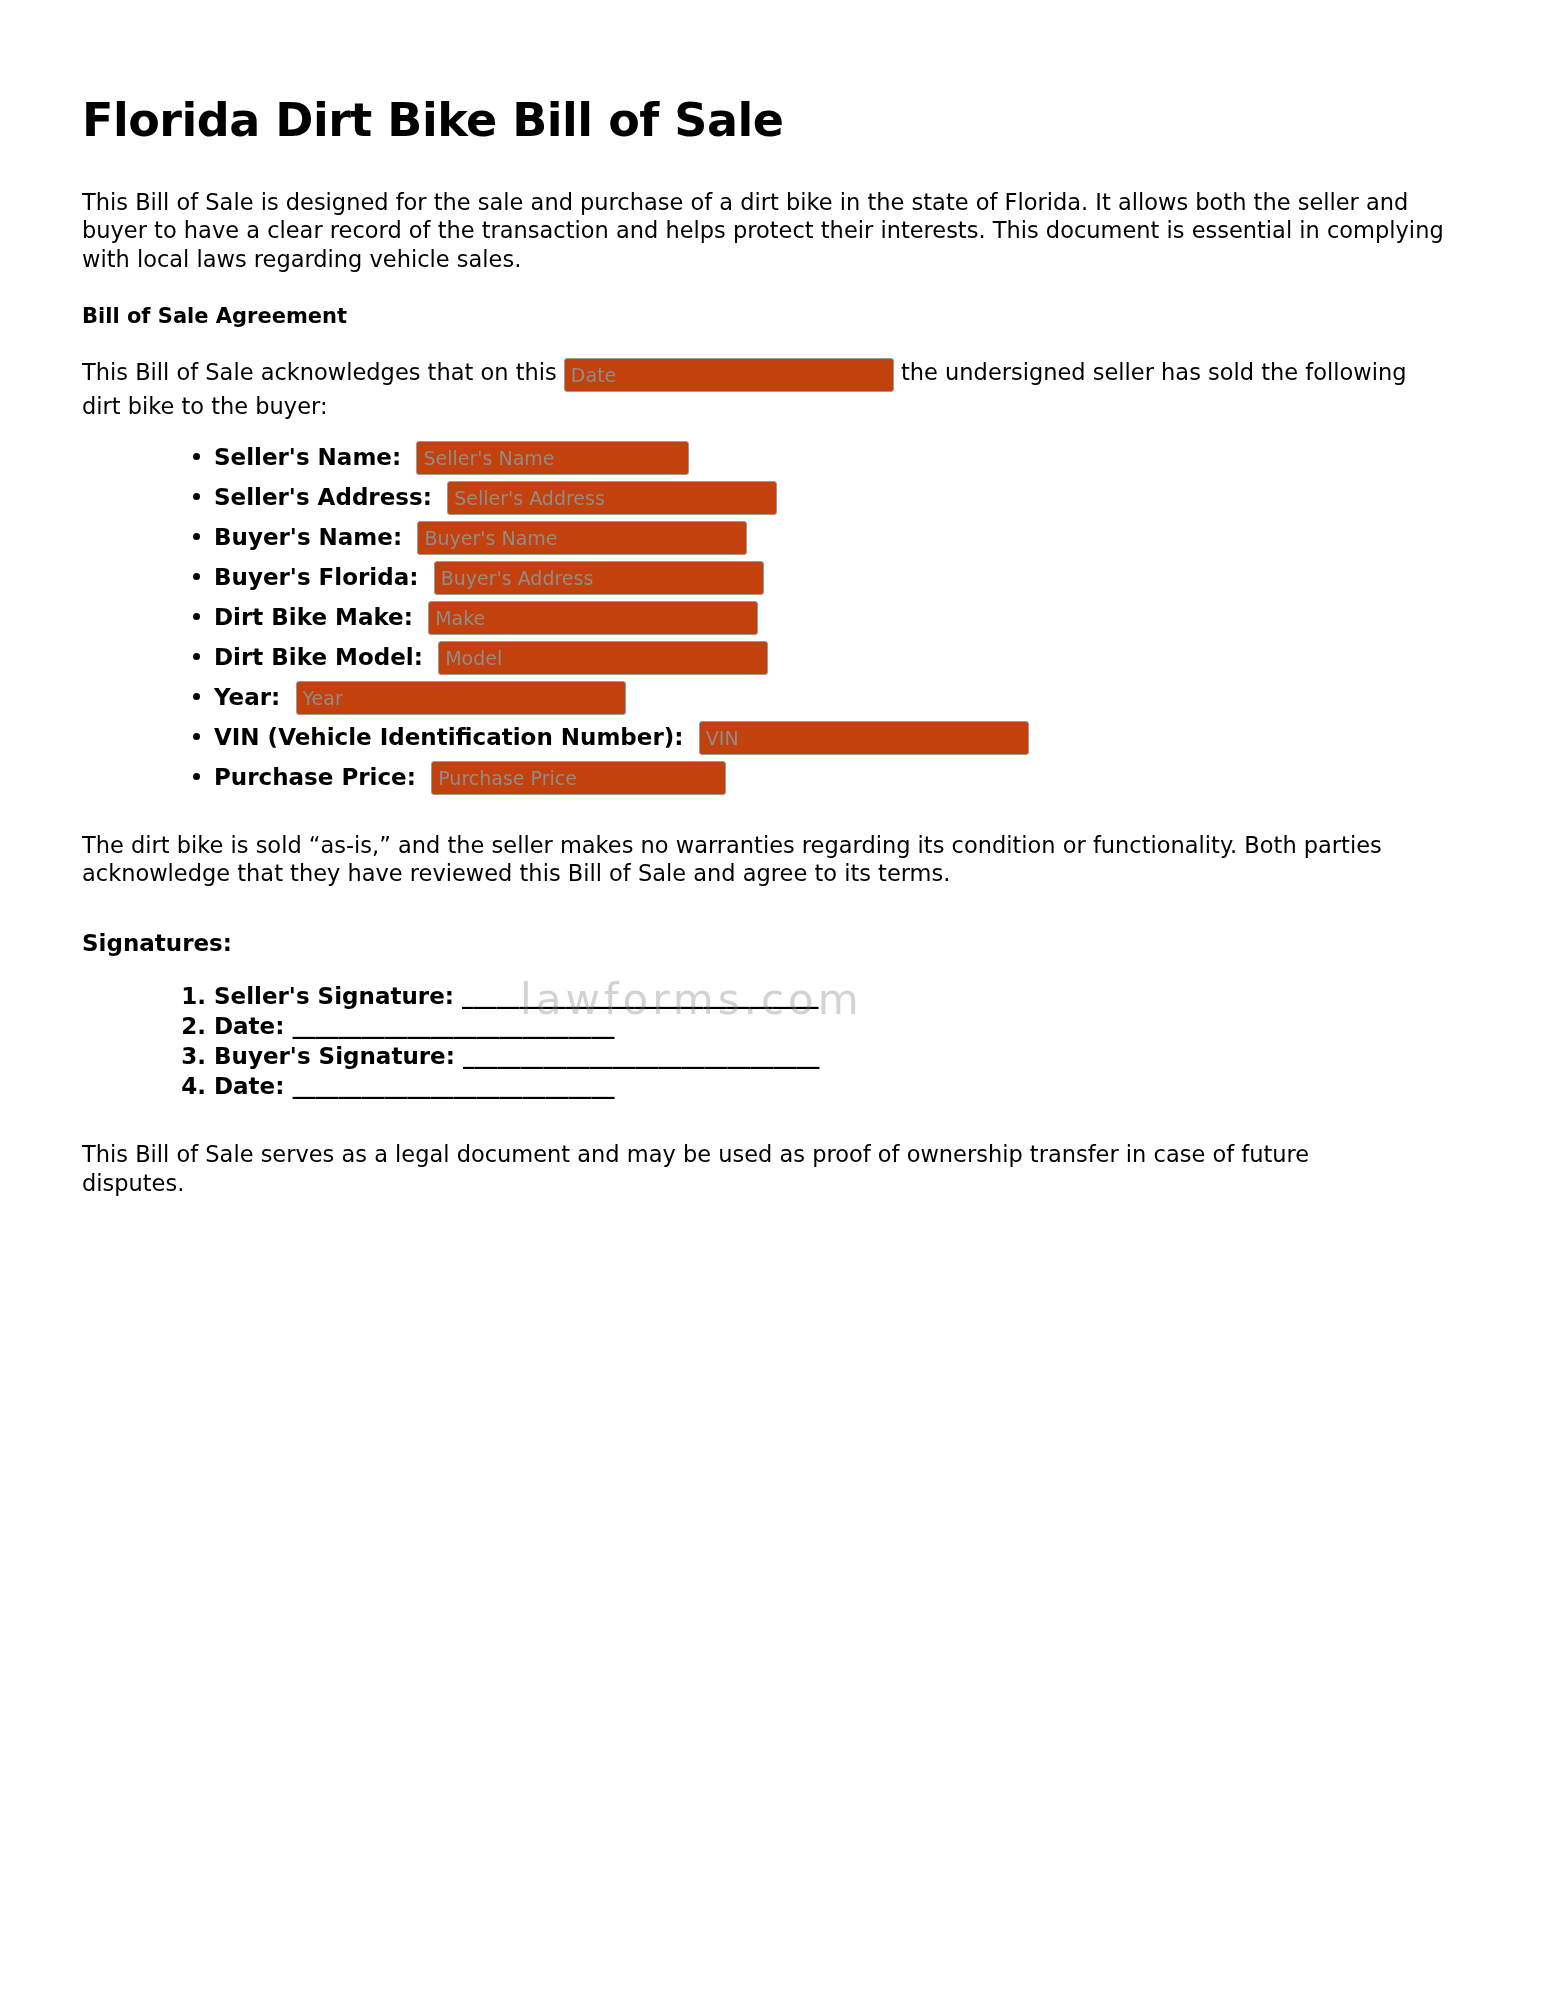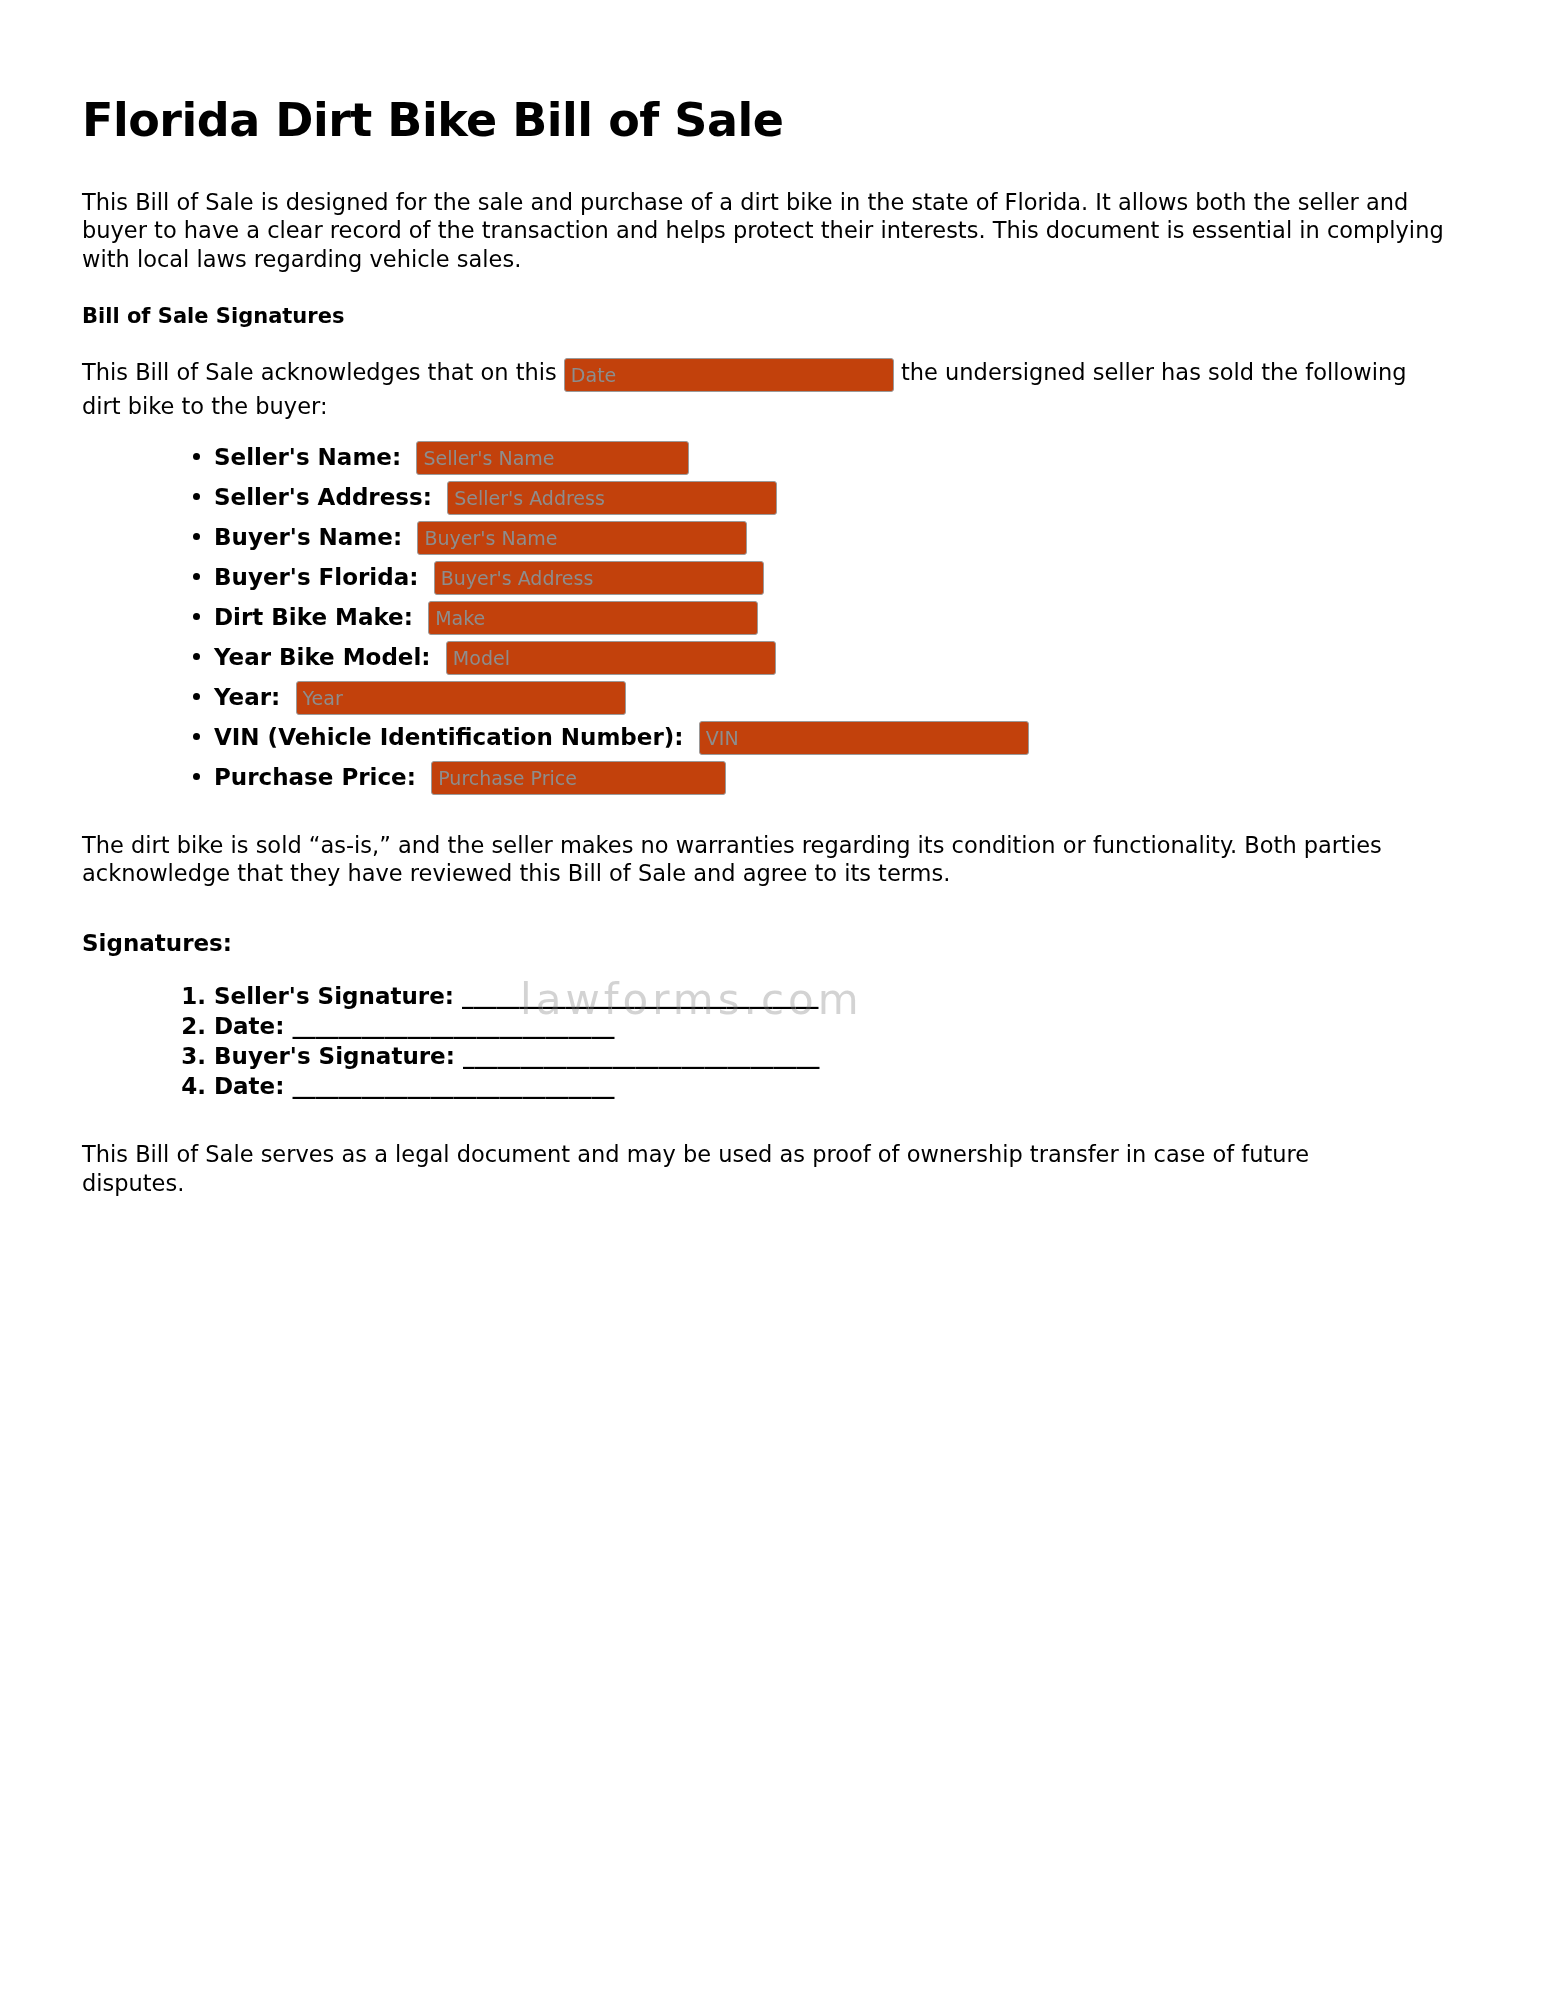--- a/index.html
+++ b/index.html
@@ -132,21 +132,21 @@
 </style>
 </head>
 <body>
 
 <div class="page">
 
   <h1 class="doc-title">Florida Dirt Bike Bill of Sale</h1>
 
   <p class="para">This Bill of Sale is designed for the sale and purchase of a dirt bike in the state of Florida. It allows both the seller and buyer to have a clear record of the transaction and helps protect their interests. This document is essential in complying with local laws regarding vehicle sales.</p>
 
-  <h3 class="sub-head">Bill of Sale Signatures</h3>
+  <h3 class="sub-head">Bill of Sale Agreement</h3>
 
   <p class="inline-para">
     <span>This Bill of Sale acknowledges that on this</span>
     <input class="field f-date" type="text" placeholder="Date" style="">
     <span>the undersigned seller has sold the following dirt bike to the buyer:</span>
   </p>
 
   <ul class="detail-list">
     <li>
       <span class="lbl">Seller's Name:</span>
@@ -162,21 +162,21 @@
     </li>
     <li>
       <span class="lbl">Buyer's Florida:</span>
       <input class="field f-buyer-addr" type="text" placeholder="Buyer's Address" style="">
     </li>
     <li>
       <span class="lbl">Dirt Bike Make:</span>
       <input class="field f-make" type="text" placeholder="Make" style="">
     </li>
     <li>
-      <span class="lbl">Year Bike Model:</span>
+      <span class="lbl">Dirt Bike Model:</span>
       <input class="field f-model" type="text" placeholder="Model" style="">
     </li>
     <li>
       <span class="lbl">Year:</span>
       <input class="field f-year" type="text" placeholder="Year" style="">
     </li>
     <li>
       <span class="lbl">VIN (Vehicle Identification Number):</span>
       <input class="field f-vin" type="text" placeholder="VIN" style="">
     </li>

